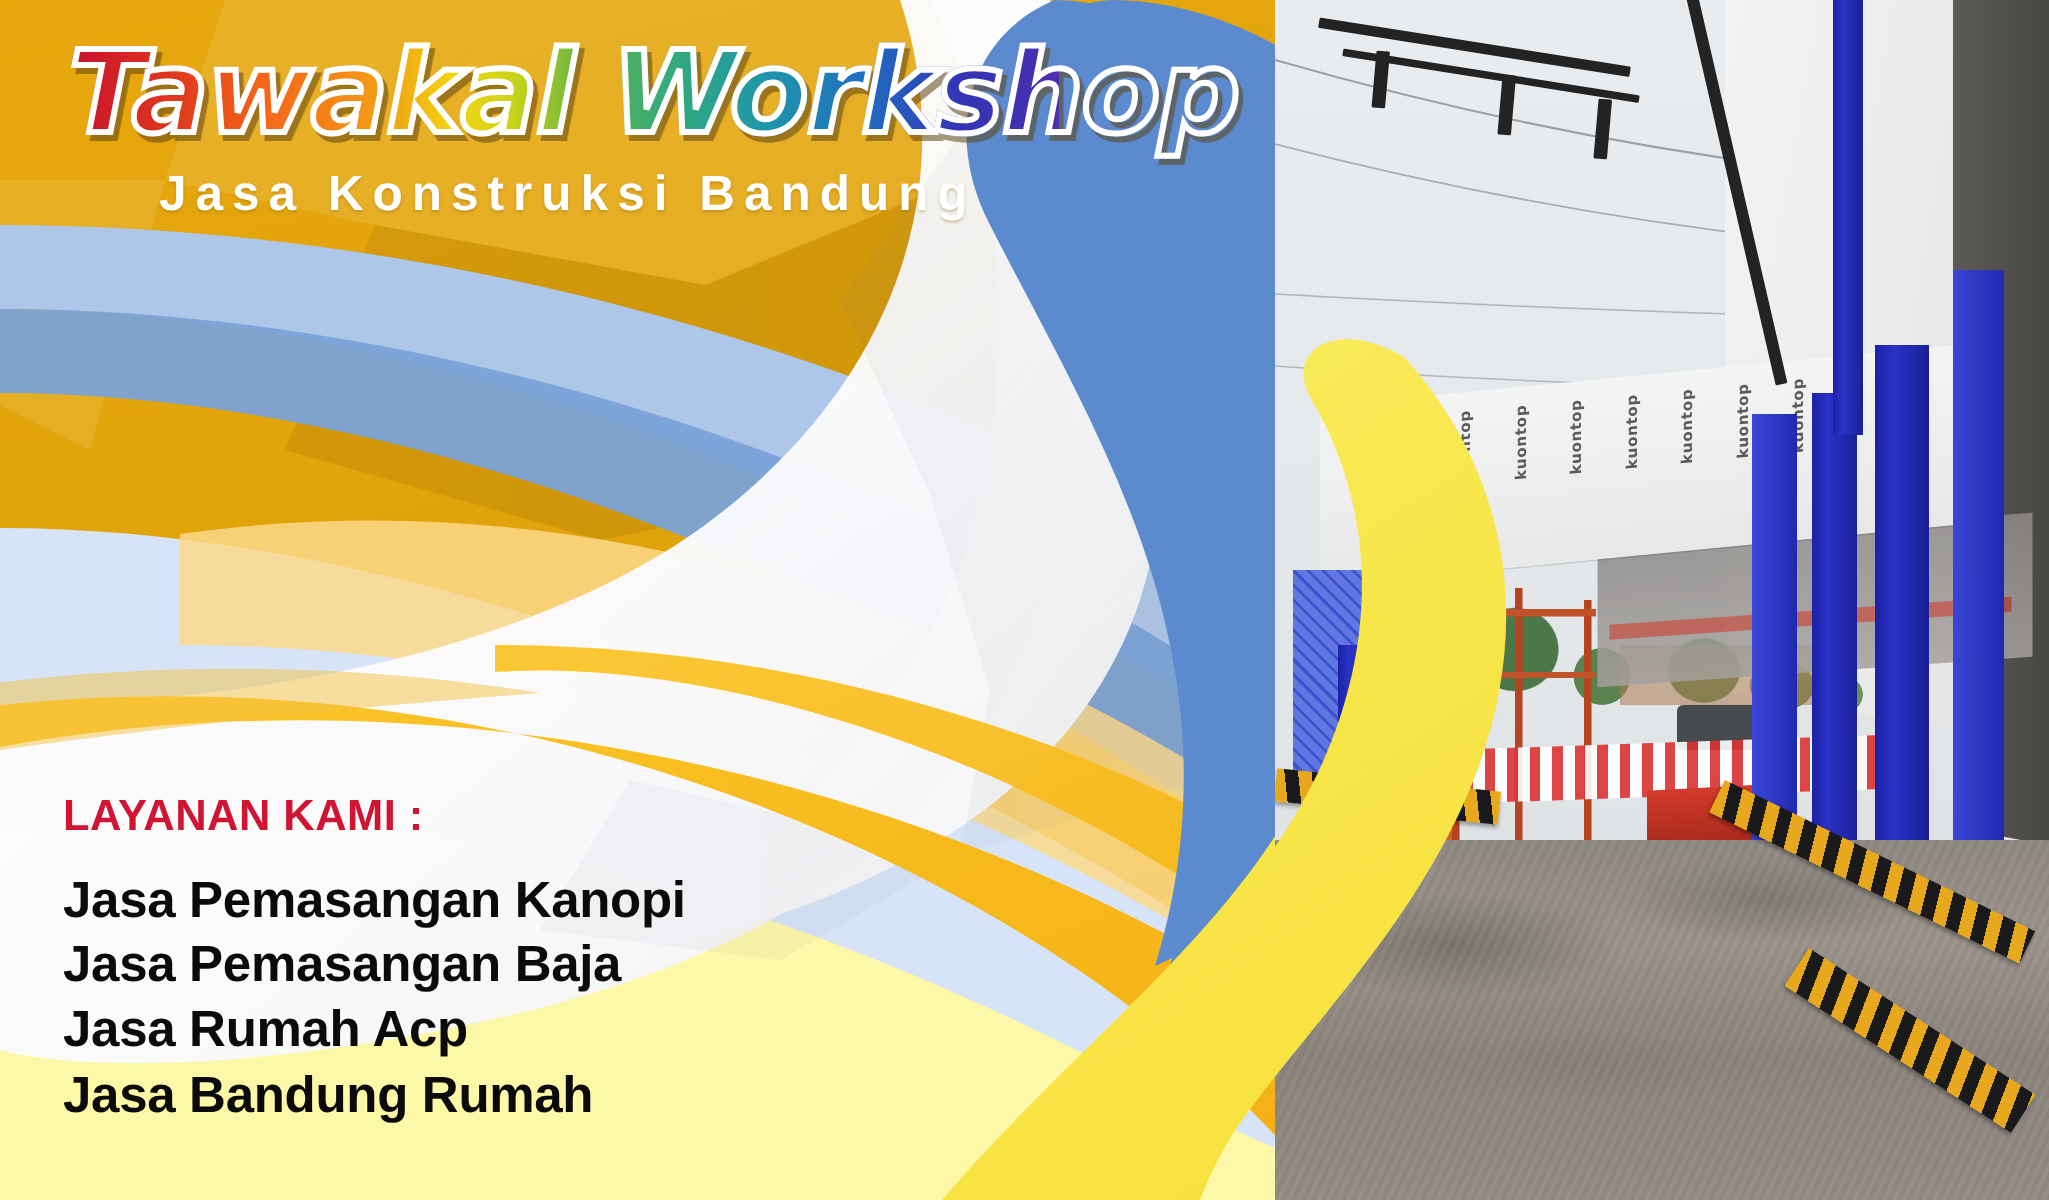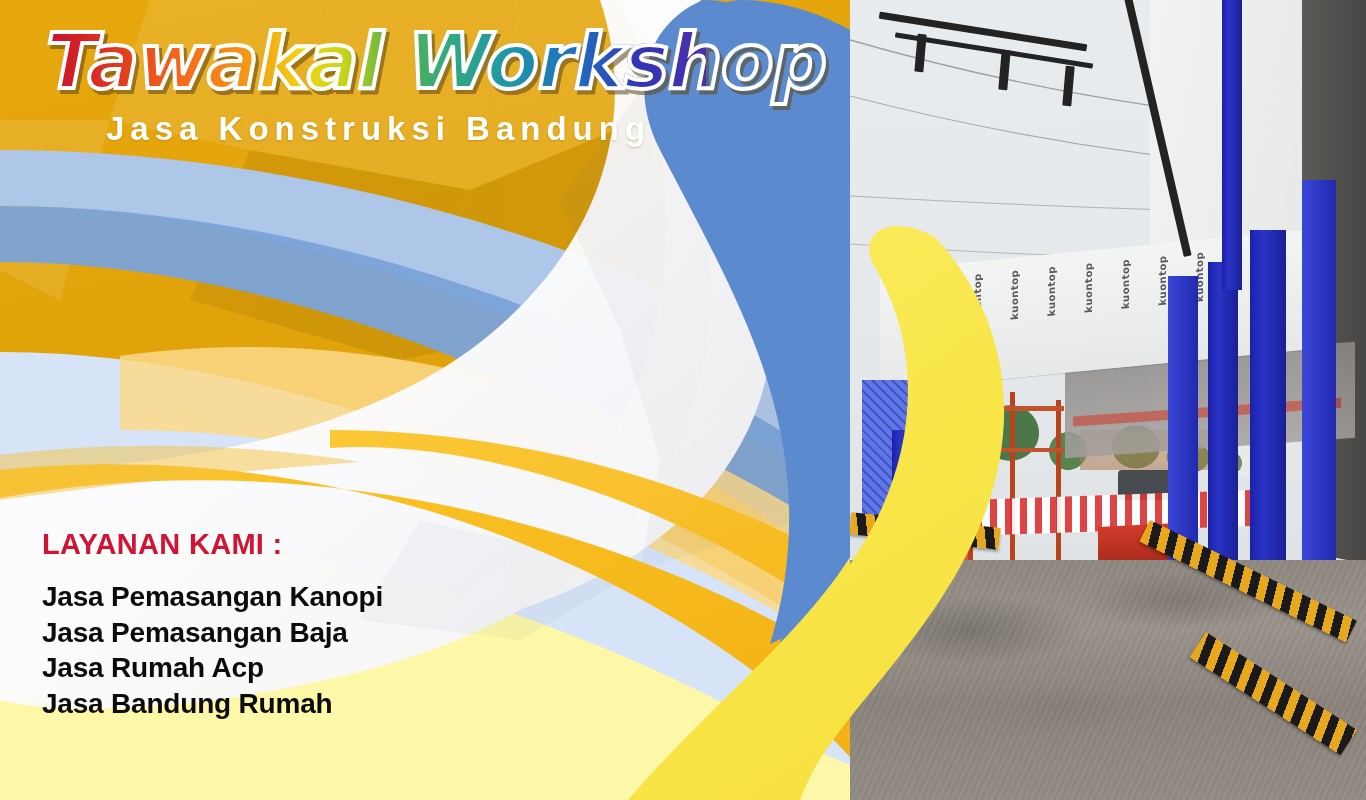--- a/index.html
+++ b/index.html
@@ -190,21 +190,21 @@
   }
   #services-title{
     margin:0 0 18px 0;
     font-family:"Liberation Sans", sans-serif;
     font-size:29px;font-weight:700;color:#D01434;
     letter-spacing:.3px;
   }
   #services-list{list-style:none;margin:0;padding:0;}
   #services-list li{
     font-family:"Liberation Sans", sans-serif;
-    font-size:28px;font-weight:700;color:#0b0b0b;
+    font-size:34px;font-weight:700;color:#0b0b0b;
     line-height:1.27;
     letter-spacing:-.2px;
   }
 </style>
 </head>
 <body>
 
 <div id="banner">
 
   <div class="layer">

